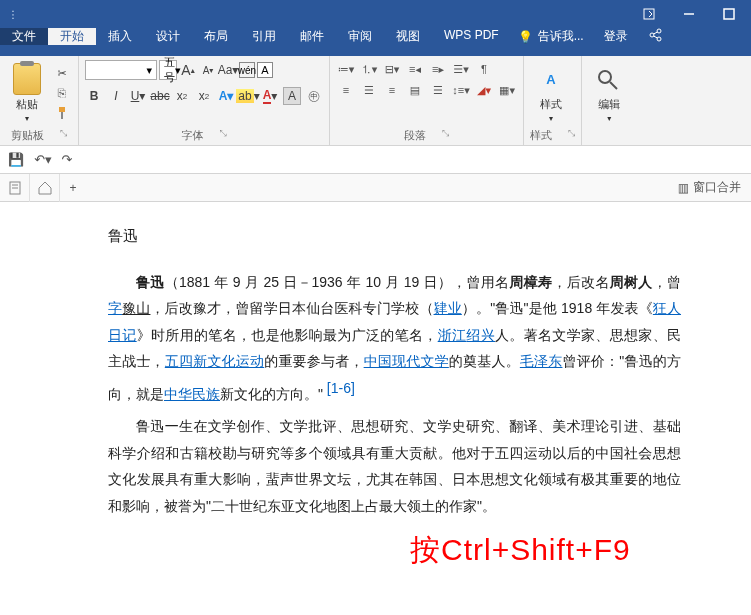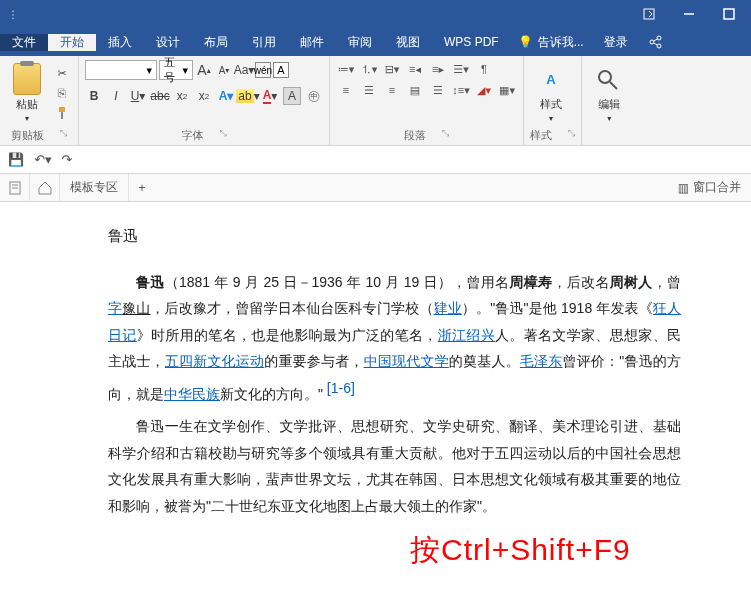--- a/index.html
+++ b/index.html
@@ -2,21 +2,21 @@
 <html><head>
 <meta charset="utf-8">
 <style>
 * { margin: 0; padding: 0; box-sizing: border-box; font-family: "Microsoft YaHei", sans-serif; }
 body { width: 751px; height: 615px; background: #fff; overflow: hidden; position: relative; }
 .titlebar { background: #2b579a; height: 28px; display: flex; align-items: center; color: #fff; font-size: 12px; position: relative; }
 .titlebar-left { display: flex; align-items: center; padding-left: 8px; gap: 6px; }
 .titlebar-center { position: absolute; left: 50%; transform: translateX(-50%); }
 .titlebar-right { margin-left: auto; display: flex; gap: 4px; padding-right: 4px; }
 .win-btn { width: 36px; height: 28px; display: flex; align-items: center; justify-content: center; color: #fff; }
-.menubar { background: #2b579a; height: 28px; display: flex; align-items: center; color: #fff; font-size: 12px; }
+.menubar { background: #2b579a; height: 28px; display: flex; align-items: flex-start; color: #fff; font-size: 12px; }
 .menu-item { padding: 0 12px; display: flex; align-items: center; cursor: pointer; }
 .menu-item.file { background: #1e3e6e; }
 .menu-item.active { background: #f3f3f3; color: #2b579a; }
 .menu-tell { display: flex; align-items: center; padding: 0 8px; gap: 4px; }
 .lightbulb { color: #ffd966; }
 .ribbon { background: #f3f3f3; border-bottom: 1px solid #d4d4d4; height: 90px; display: flex; }
 .ribbon-group { border-right: 1px solid #d4d4d4; padding: 4px 6px 2px; display: flex; flex-direction: column; }
 .ribbon-group-content { flex: 1; display: flex; gap: 4px; }
 .ribbon-group-label { font-size: 11px; color: #666; text-align: center; padding-top: 2px; display: flex; justify-content: center; gap: 16px; }
 .dialog-launcher { font-size: 9px; color: #888; cursor: pointer; }
@@ -24,21 +24,21 @@
 .paste-icon { width: 28px; height: 32px; background: linear-gradient(#f9d978,#e8b84a); border: 1px solid #c89830; border-radius: 3px; position: relative; }
 .paste-icon::before { content:""; position:absolute; top:-3px; left:6px; width:14px; height:5px; background:#888; border-radius:2px; }
 .small-btns { display: flex; flex-direction: column; gap: 2px; justify-content: center; }
 .small-btn { width: 20px; height: 18px; display: flex; align-items: center; justify-content: center; font-size: 11px; color: #555; }
 .scissors { color: #444; }
 .brush { color: #e8a03a; }
 .font-row { display: flex; gap: 2px; align-items: center; margin-bottom: 3px; }
 .font-row2 { display: flex; gap: 4px; align-items: center; }
 .combo { border: 1px solid #ababab; background: #fff; height: 20px; font-size: 11px; display: flex; align-items: center; padding: 0 4px; }
 .font-name { width: 72px; }
-.font-size { width: 34px; }
+.font-size { width: 18px; }
 .tiny { width: 18px; height: 18px; display: flex; align-items: center; justify-content: center; font-size: 12px; color: #444; }
 .tiny sup,.tiny sub { font-size: 8px; }
 .wen-box { border:1px solid #888; width:16px; height:16px; font-size:10px; display:flex; align-items:center; justify-content:center; }
 .a-box { border:1px solid #888; width:16px; height:16px; font-size:11px; display:flex; align-items:center; justify-content:center; background:#fff; }
 .hl { background: linear-gradient(#fff176,#ffd54f); padding:0 2px; }
 .red-a { color:#d32f2f; font-weight:bold; border-bottom:2px solid #d32f2f; }
 .para-col { display:flex; flex-direction:column; gap:3px; }
 .para-row { display:flex; gap:3px; }
 .pbtn { width:20px; height:18px; display:flex; align-items:center; justify-content:center; font-size:11px; color:#555; }
 .style-icon { width:32px; height:32px; display:flex; flex-direction:column; align-items:center; justify-content:center; font-size:13px; }
@@ -249,23 +249,20 @@
         <rect x="3" y="2" width="10" height="12" fill="none" stroke="#888"></rect>
         <line x1="5" y1="5" x2="11" y2="5" stroke="#888"></line>
         <line x1="5" y1="8" x2="11" y2="8" stroke="#888"></line>
       </svg>
   </div>
   <div class="tab-icon">
     <svg width="16" height="16">
         <path d="M2 8 L8 2 L14 8 L14 14 L2 14 Z" fill="none" stroke="#888"></path>
       </svg>
   </div>
-  <div class="tab-area">
-      <span>模板专区</span>
-    </div>
   <div class="tab-plus">+</div>
   <div class="tabstrip-right">
     <span>▥</span>
     <span>窗口合并</span>
   </div>
 </div>
 
 <div class="doc-area">
   <div class="doc-title">鲁迅</div>
   <p class="doc-para">

